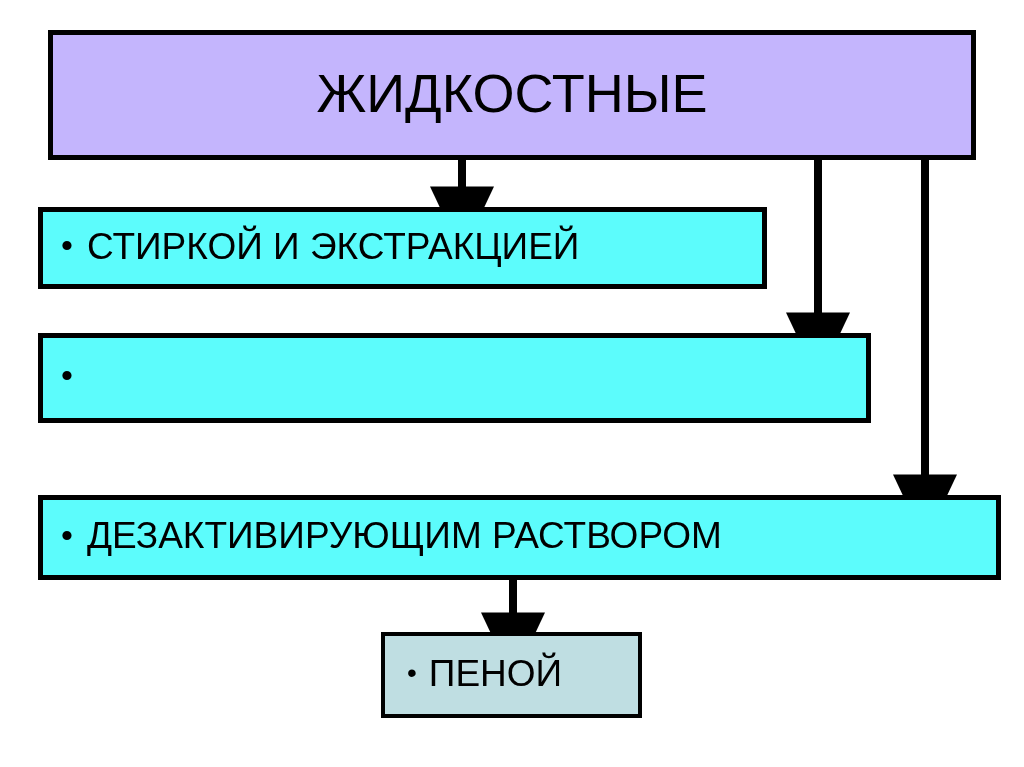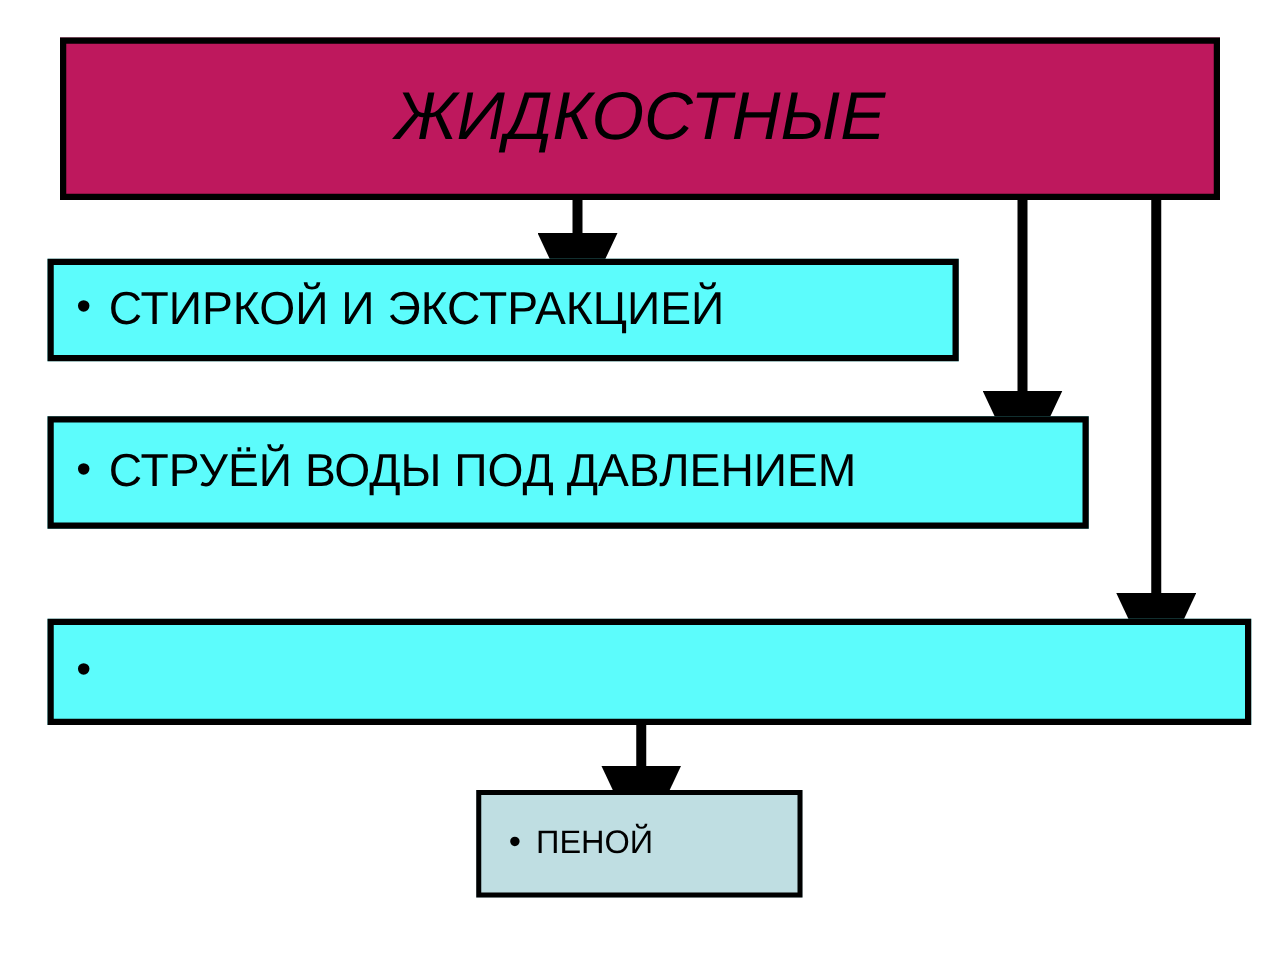--- a/index.html
+++ b/index.html
@@ -28,23 +28,22 @@
     font-weight: 400;
     letter-spacing: 0px;
     white-space: nowrap;
   }
   
   #node-root {
     left: 48px;
     top: 30px;
     width: 928px;
     height: 130px;
-    background: #be185d;
+    background: #c4b5fd;
     justify-content: center;
-    font-style: italic;
   }
   #node-root .node-label {
     font-size: 54px;
     line-height: 1;
     padding-bottom: 4px;
   }
   
   .node.bulleted {
     justify-content: flex-start;
     padding-left: 18px;
@@ -91,21 +90,21 @@
     border-width: 4px;
     justify-content: flex-start;
     padding-left: 22px;
   }
   #node-foam .bullet {
     font-size: 28px;
     margin-right: 12px;
     padding-bottom: 5px;
   }
   #node-foam .node-label {
-    font-size: 26px;
+    font-size: 37px;
     line-height: 1;
     padding-bottom: 4px;
   }
   
   #connectors {
     position: absolute;
     left: 0;
     top: 0;
     width: 1024px;
     height: 767px;
@@ -137,25 +136,25 @@
     <span class="node-label">ЖИДКОСТНЫЕ</span>
   </div>
 
   <div class="node bulleted" id="node-wash">
     <span class="bullet">•</span>
     <span class="node-label">СТИРКОЙ И ЭКСТРАКЦИЕЙ</span>
   </div>
 
   <div class="node bulleted" id="node-jet">
     <span class="bullet">•</span>
-    <span class="node-label">СТРУЁЙ ВОДЫ ПОД ДАВЛЕНИЕМ</span>
   </div>
 
   <div class="node bulleted" id="node-solution">
     <span class="bullet">•</span>
+    <span class="node-label">ДЕЗАКТИВИРУЮЩИМ РАСТВОРОМ</span>
   </div>
 
   <div class="node bulleted" id="node-foam">
     <span class="bullet">•</span>
     <span class="node-label">ПЕНОЙ</span>
   </div>
 
 </div>
 
 </body></html>

